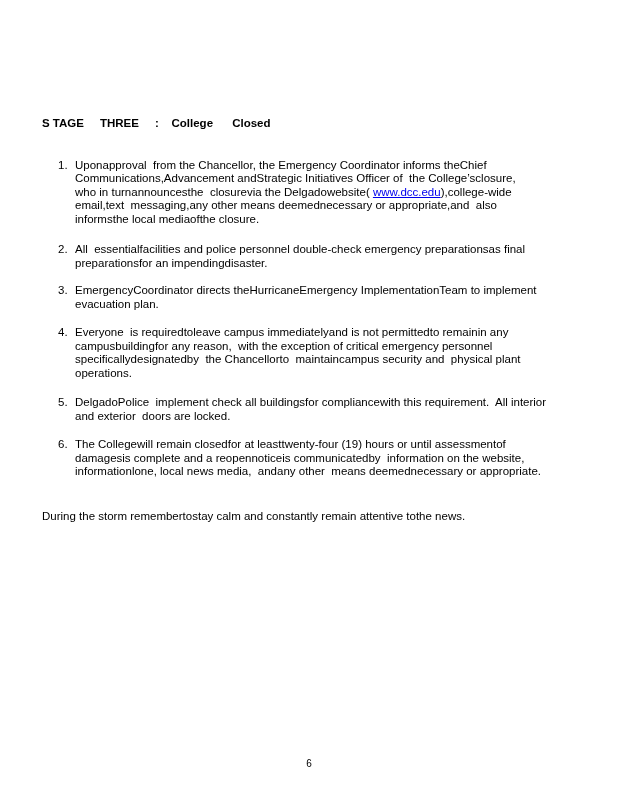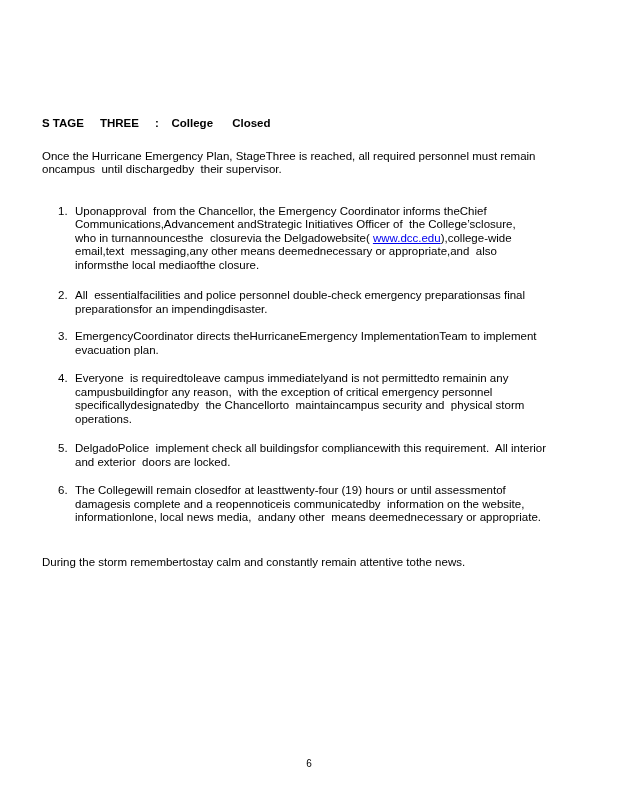--- a/index.html
+++ b/index.html
@@ -74,22 +74,20 @@
     line-height: 12px;
   }
 </style>
 </head>
 <body>
 
 <div class="page">
 
   <h1 class="heading">S TAGE     THREE     :    College      Closed</h1>
 
-  <p class="intro">Once the Hurricane Emergency Plan, StageThree is reached, all required personnel must remain
-oncampus  until dischargedby  their supervisor.</p>
 
   <ol class="num-list">
 
     <li>
       <span class="num">1.</span>
       <span class="txt"><span>Uponapproval  from the Chancellor, the Emergency Coordinator informs theChief
 Communications,Advancement andStrategic Initiatives Officer of  the College’sclosure,
 who in turnannouncesthe  closurevia the Delgadowebsite( </span><a href="#" class="doc-link">www.dcc.edu</a><span>),college-wide
 email,text  messaging,any other means deemednecessary or appropriate,and  also
 informsthe local mediaofthe closure.</span></span>
@@ -104,21 +102,21 @@
     <li>
       <span class="num">3.</span>
       <span class="txt">EmergencyCoordinator directs theHurricaneEmergency ImplementationTeam to implement
 evacuation plan.</span>
     </li>
 
     <li>
       <span class="num">4.</span>
       <span class="txt">Everyone  is requiredtoleave campus immediatelyand is not permittedto remainin any
 campusbuildingfor any reason,  with the exception of critical emergency personnel
-specificallydesignatedby  the Chancellorto  maintaincampus security and  physical storm
+specificallydesignatedby  the Chancellorto  maintaincampus security and  physical plant
 operations.</span>
     </li>
 
     <li>
       <span class="num">5.</span>
       <span class="txt">DelgadoPolice  implement check all buildingsfor compliancewith this requirement.  All interior
 and exterior  doors are locked.</span>
     </li>
 
     <li>

